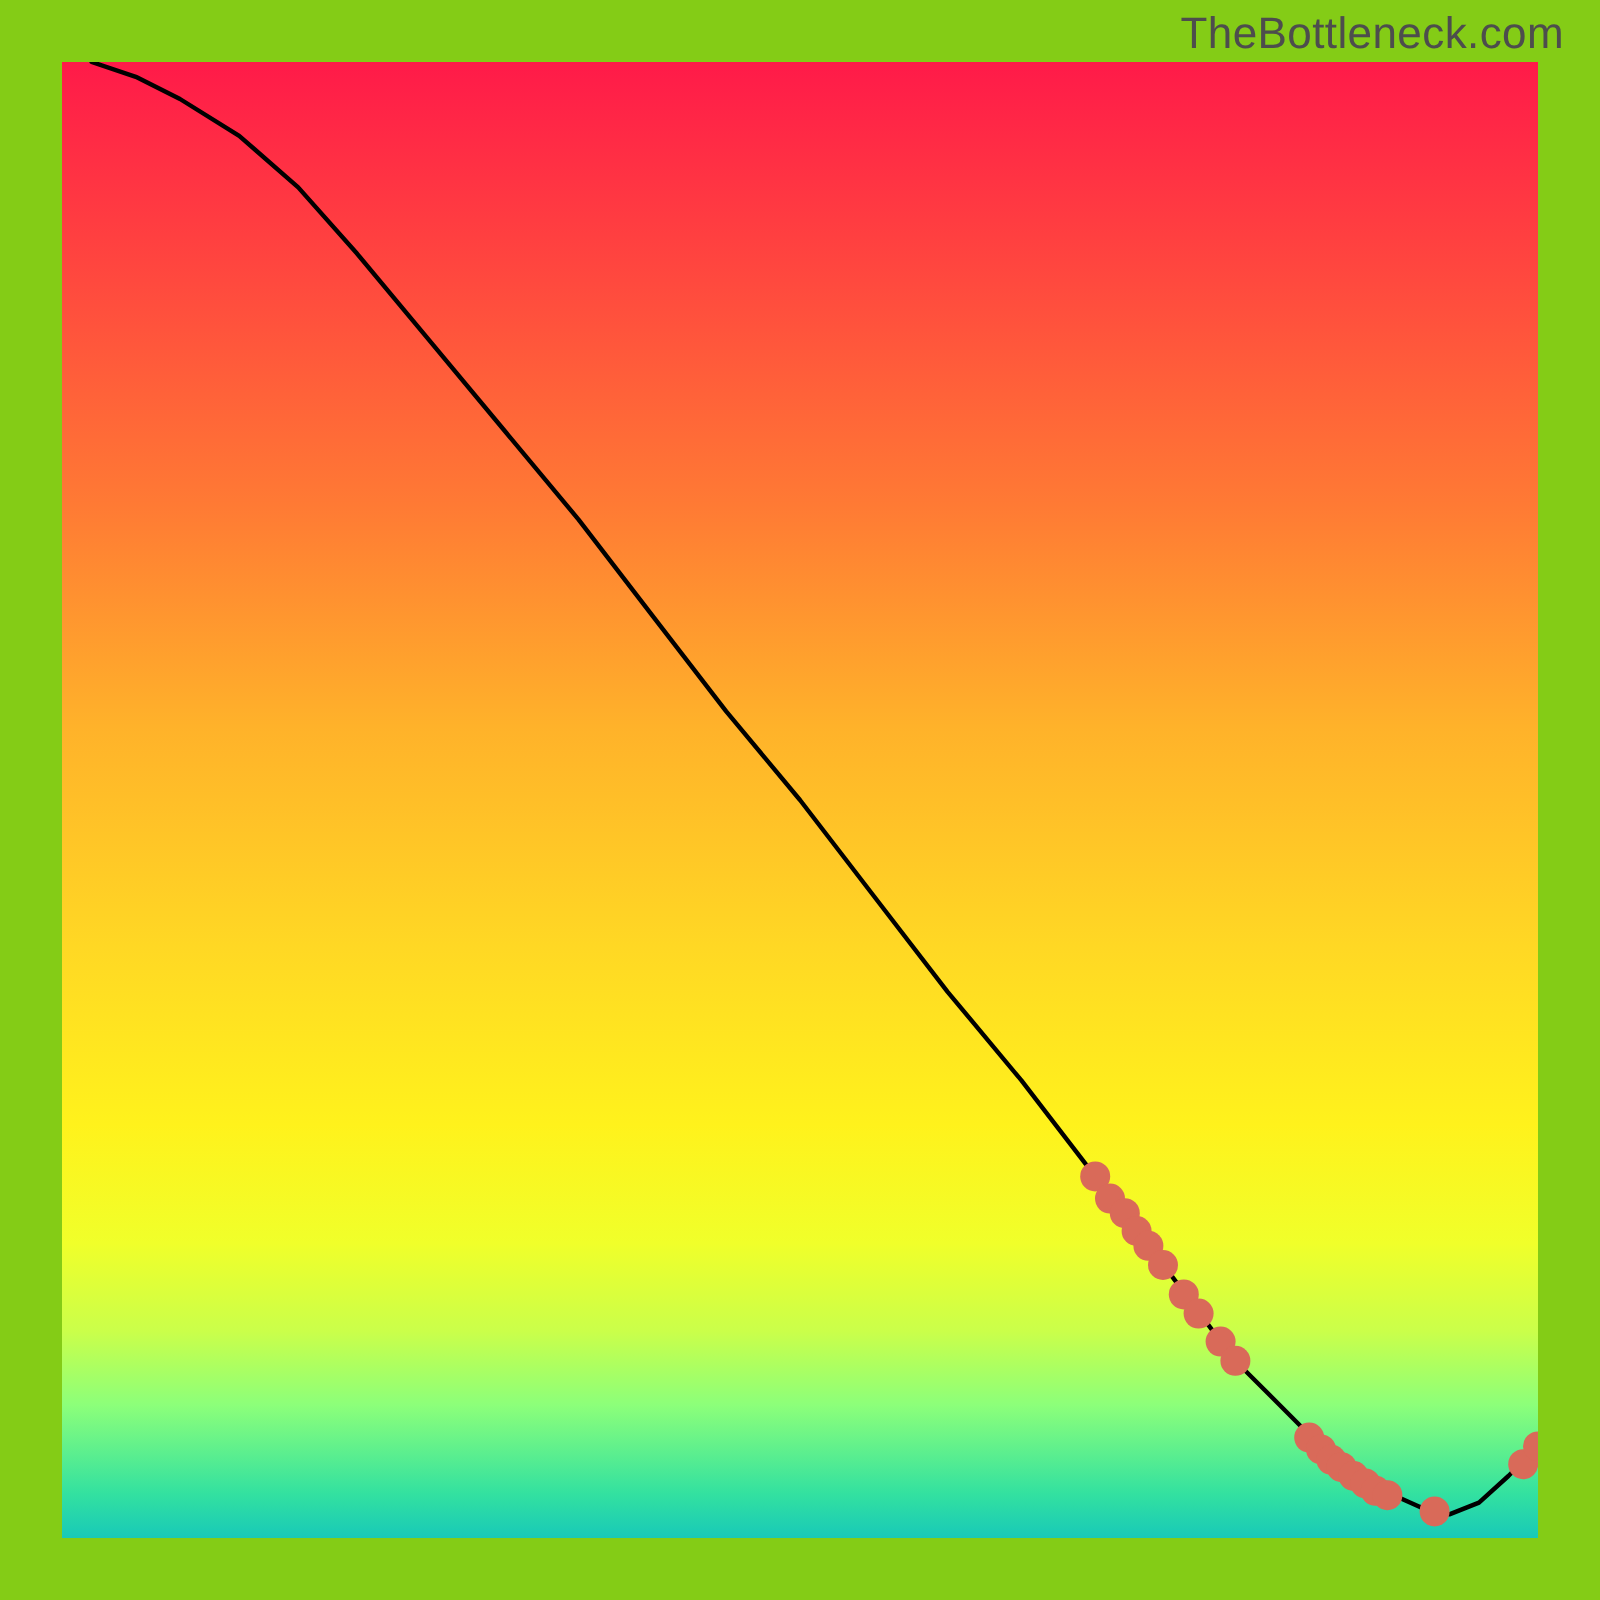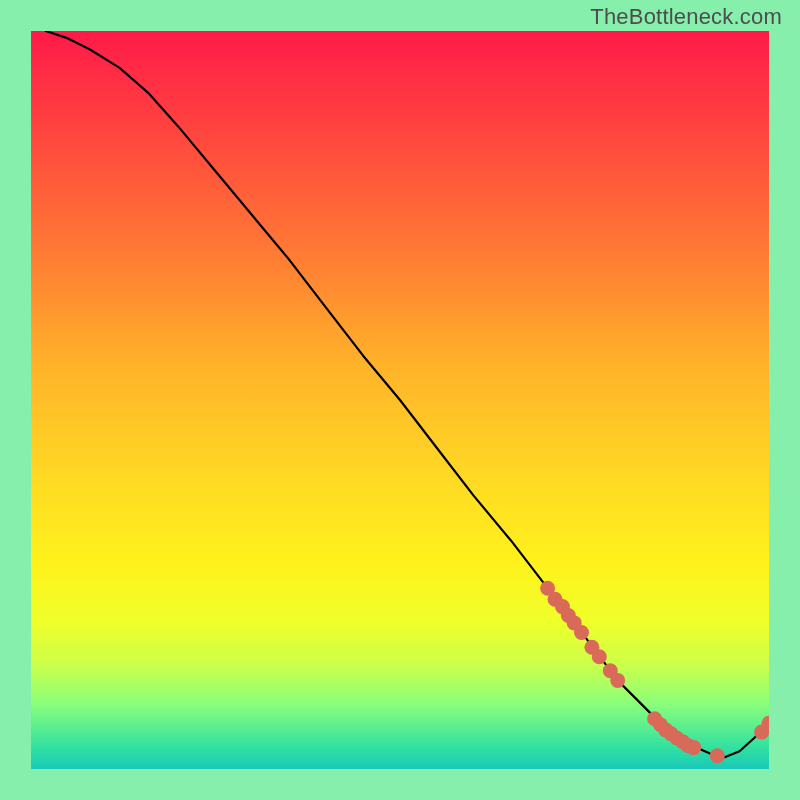--- a/index.html
+++ b/index.html
@@ -7,21 +7,21 @@
     padding: 0;
     width: 800px;
     height: 800px;
     background: #000;
     font-family: Arial, Helvetica, sans-serif;
     overflow: hidden;
   }
   .frame {
     position: absolute;
     inset: 0;
-    background: #86efac;
+    background: #84cc16;
   }
   .watermark {
     position: absolute;
     top: 4px;
     right: 18px;
     color: #4d4d4d;
     font-size: 22px;
     font-weight: 400;
     letter-spacing: 0.2px;
     z-index: 4;

